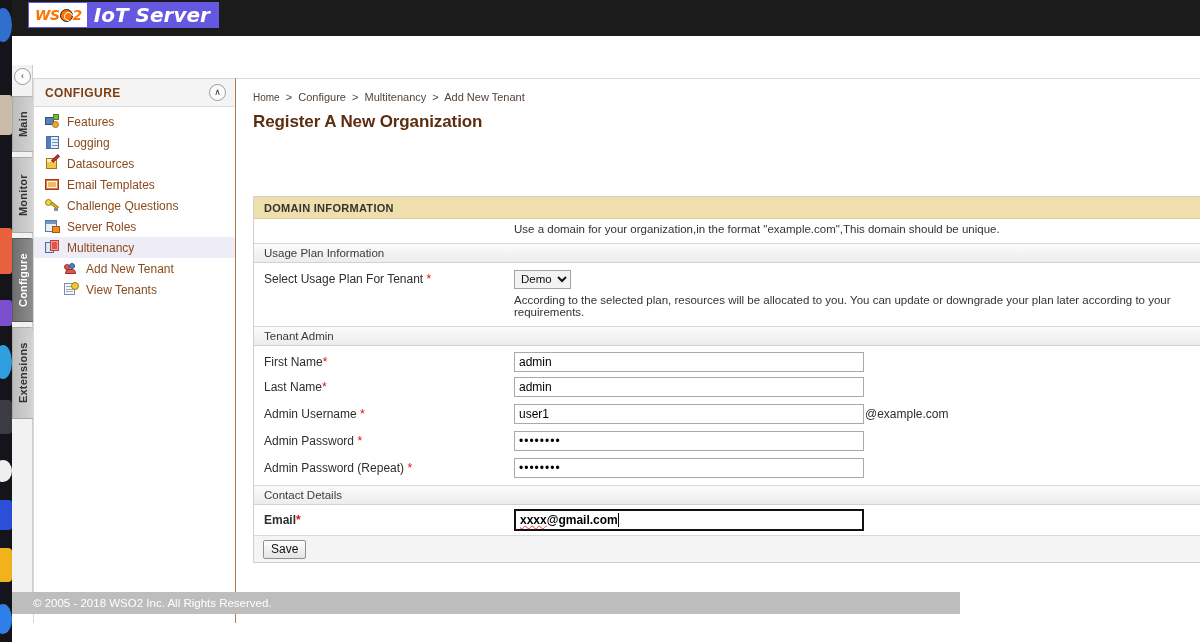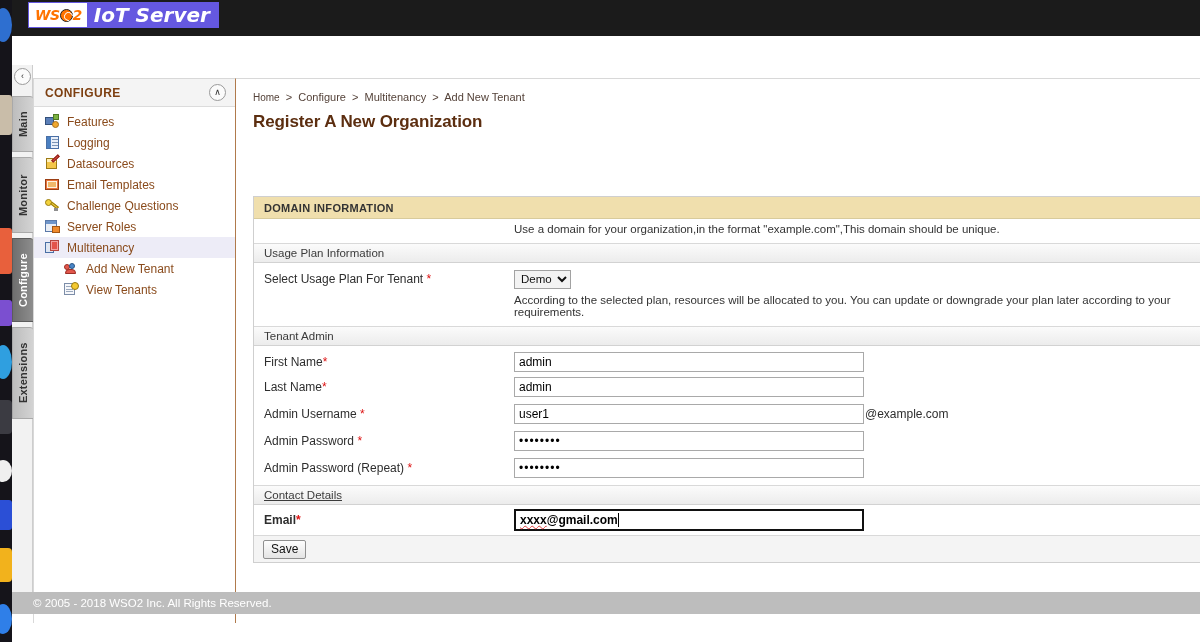--- a/index.html
+++ b/index.html
@@ -282,21 +282,21 @@
     border: 1px solid #8f8f8f;
     border-radius: 2px;
     font-size: 12px; color: #111;
     padding: 1px 7px 2px 7px;
     font-family: "Liberation Sans", sans-serif;
     cursor: pointer;
   }
 
   
   #footer {
-    position: absolute; left: 12px; top: 592px; width: 1188px; height: 22px;
+    position: absolute; left: 12px; top: 592px; width: 948px; height: 22px;
     background: #bdbdbd;
     display: flex; align-items: center;
   }
   #footer-text {
     font-size: 11.5px; color: #ffffff;
     padding-left: 21px;
   }
 </style>
 </head>
 <body>
@@ -508,21 +508,21 @@
         <div class="frow">
           <div class="flabel">
             <span>Admin Password (Repeat)</span>
             <span class="req">*</span>
           </div>
           <div class="fctl">
             <input class="finput pw" type="text" value="••••••••" style="">
           </div>
         </div>
 
-        <div class="section-header" style="margin-top:4px;text-decoration:underline;">Contact Details</div>
+        <div class="section-header" style="margin-top:4px;">Contact Details</div>
 
         <div class="frow" id="email-row" style="font-weight:bold;">
           <div class="flabel">
             <span>Email</span><span class="req">*</span>
           </div>
           <div class="fctl">
             <div class="finput focused" style="display:flex;align-items:center;height:22px;">
               <span class="squiggle">xxxx</span>
                 <span>@gmail.com</span>
                 <span class="caret"></span>

